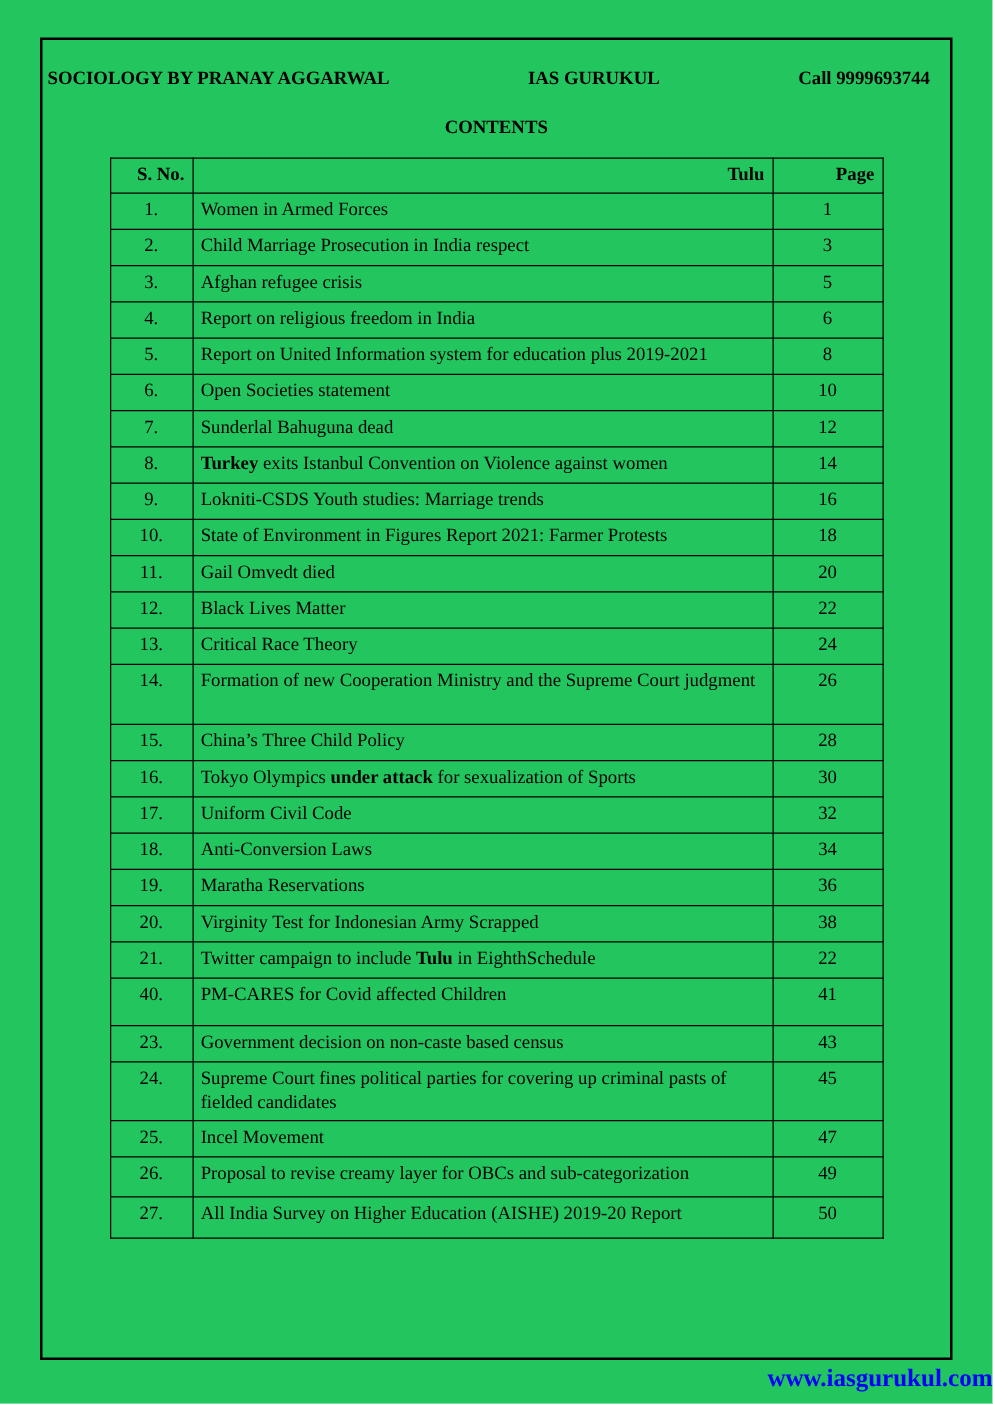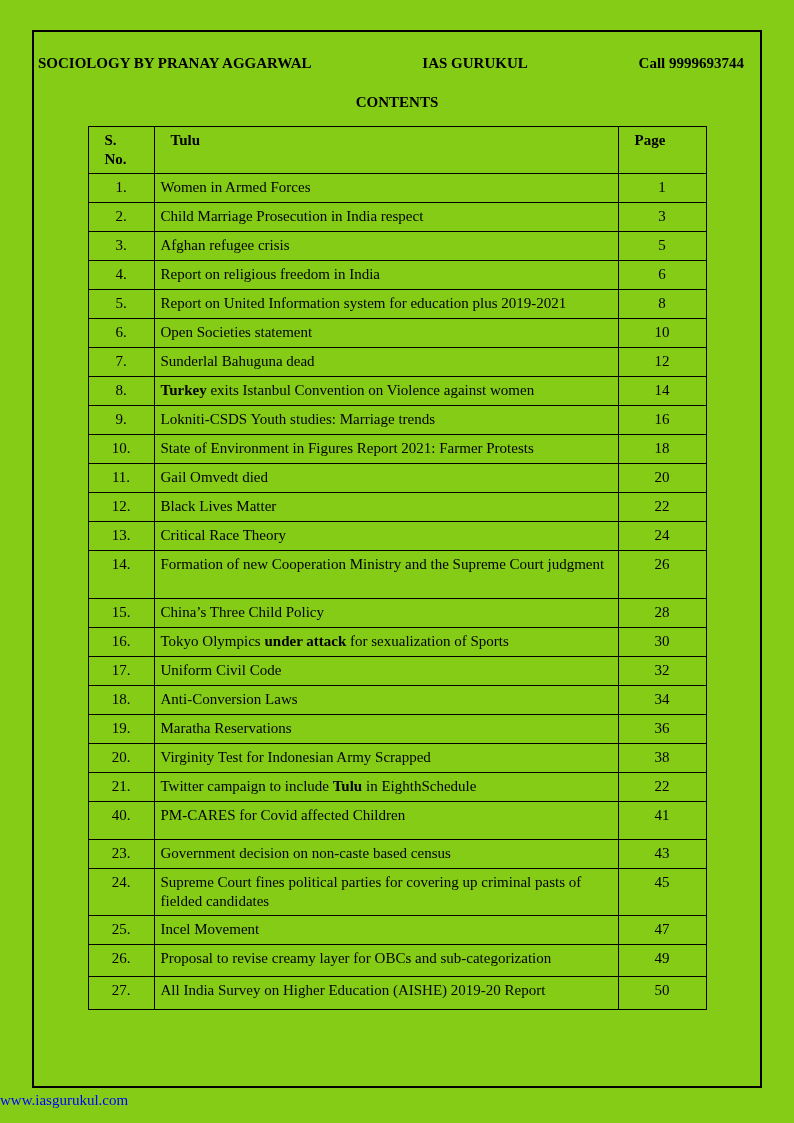--- a/index.html
+++ b/index.html
@@ -1,20 +1,20 @@
 <!DOCTYPE html>
 <html><head>
 <meta charset="utf-8">
 <style>
   html, body { margin: 0; padding: 0; background: #ffffff; }
   .page {
     position: relative;
     width: 794px;
     height: 1123px;
-    background: #84cc16;
+    background: #22c55e;
     color: #000000;
     font-family: "Liberation Serif", "DejaVu Serif", serif;
     overflow: hidden;
   }
   .frame {
     position: absolute;
     left: 32px;
     top: 30px;
     width: 730px;
     height: 1058px;
@@ -44,35 +44,35 @@
     font-size: 15px;
     line-height: 19px;
   }
   table.toc th, table.toc td {
     border: 1.5px solid #000000;
     vertical-align: top;
     box-sizing: border-box;
   }
   table.toc th {
     font-weight: bold;
-    text-align: left;
-    padding: 4px 16px;
+    text-align: right;
+    padding: 4px 6px;
     height: 14px;
   }
   td.sno   { text-align: center; padding: 4px 2px; }
   td.topic { text-align: left;   padding: 4px 4px 4px 6px; }
   td.pg    { text-align: center; padding: 4px 2px; }
   .footer {
     position: absolute;
     left: 0;
     right: 0;
     top: 1092px;
-    text-align: left;
-    font-weight: normal;
-    font-size: 15px;
+    text-align: right;
+    font-weight: bold;
+    font-size: 20px;
     text-decoration: none;
     cursor: pointer;
   }
 </style>
 </head>
 <body>
 
 <div class="page">
   <div class="frame">
 

